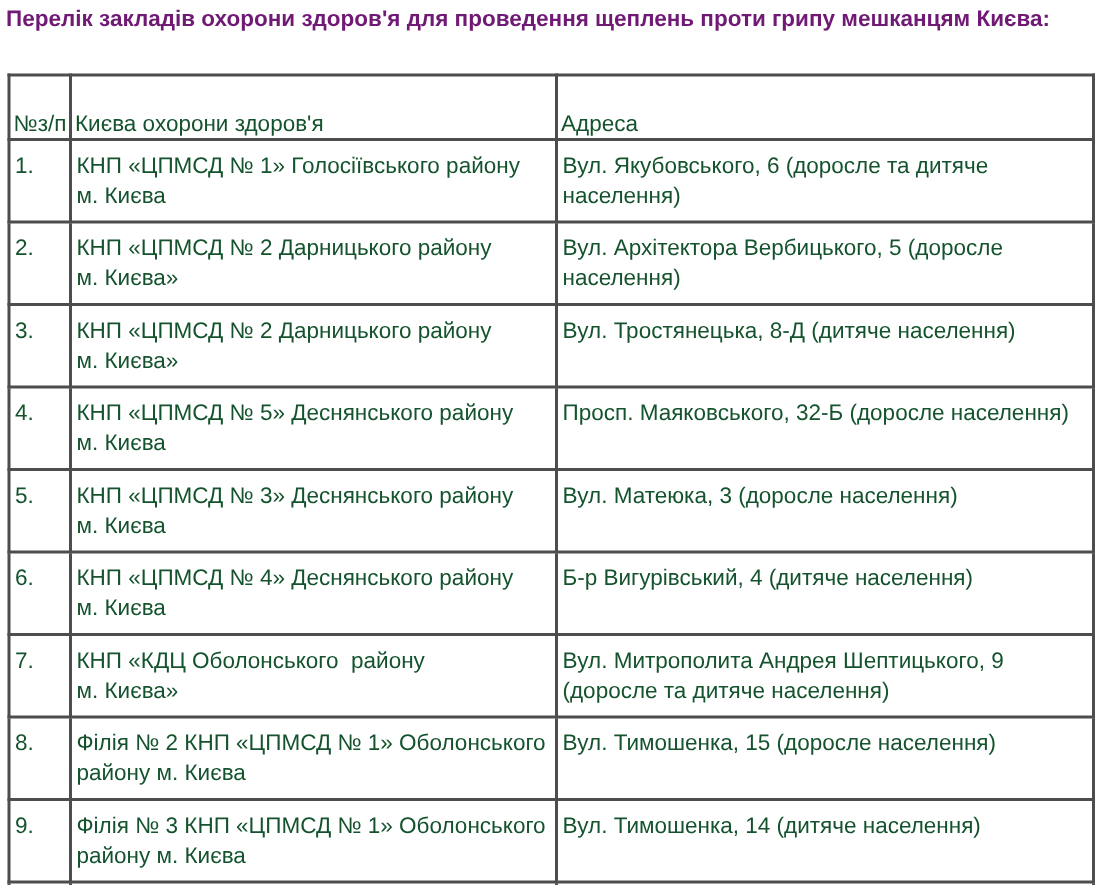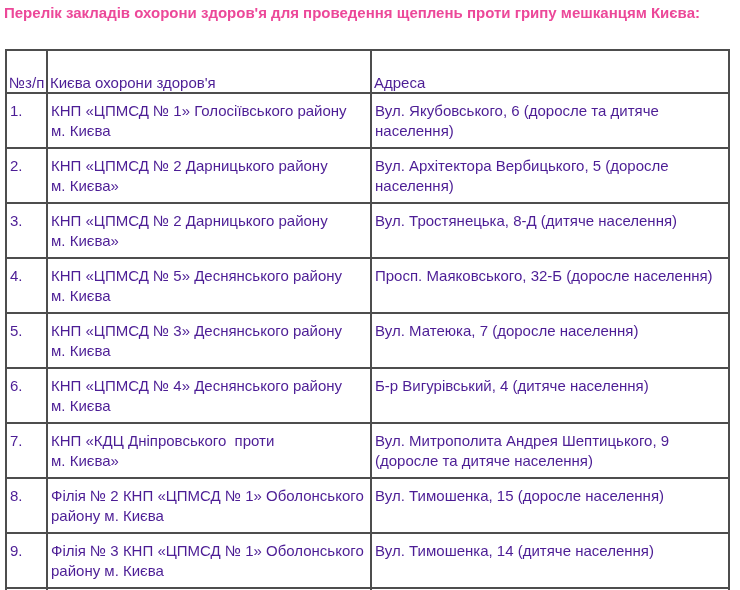--- a/index.html
+++ b/index.html
@@ -12,34 +12,34 @@
     overflow: hidden;
     background: #ffffff;
     font-family: "Liberation Sans", sans-serif;
     color: #3b3b3b;
   }
   .page-title {
     margin: 4px 0 0 4px;
     font-size: 15px;
     font-weight: bold;
     line-height: 17px;
-    color: #ec4899;
+    color: #701a75;
   }
   table.facilities {
     border-collapse: collapse;
     table-layout: fixed;
     margin: 28px 0 0 5px;
     width: 723px;
   }
   table.facilities th,
   table.facilities td {
     border: 2px solid #4d4d4d;
     font-size: 15px;
     font-weight: normal;
-    color: #4c1d95;
+    color: #14532d;
     overflow: hidden;
   }
   table.facilities th {
     vertical-align: bottom;
     text-align: left;
     height: 38px;
     padding: 2px 2px 1px 2px;
     white-space: nowrap;
   }
   table.facilities td {
@@ -100,31 +100,31 @@
     <tr class="data-row">
       <td class="num-cell">4.</td>
       <td>КНП «ЦПМСД № 5» Деснянського району
 м. Києва</td>
       <td>Просп. Маяковського, 32-Б (доросле населення)</td>
     </tr>
     <tr class="data-row">
       <td class="num-cell">5.</td>
       <td>КНП «ЦПМСД № 3» Деснянського району
 м. Києва</td>
-      <td>Вул. Матеюка, 7 (доросле населення)</td>
+      <td>Вул. Матеюка, 3 (доросле населення)</td>
     </tr>
     <tr class="data-row">
       <td class="num-cell">6.</td>
       <td>КНП «ЦПМСД № 4» Деснянського району
 м. Києва</td>
       <td>Б-р Вигурівський, 4 (дитяче населення)</td>
     </tr>
     <tr class="data-row">
       <td class="num-cell">7.</td>
-      <td>КНП «КДЦ Дніпровського  проти
+      <td>КНП «КДЦ Оболонського  району
 м. Києва»</td>
       <td>Вул. Митрополита Андрея Шептицького, 9
 (доросле та дитяче населення)</td>
     </tr>
     <tr class="data-row">
       <td class="num-cell">8.</td>
       <td>Філія № 2 КНП «ЦПМСД № 1» Оболонського
 району м. Києва</td>
       <td>Вул. Тимошенка, 15 (доросле населення)</td>
     </tr>

